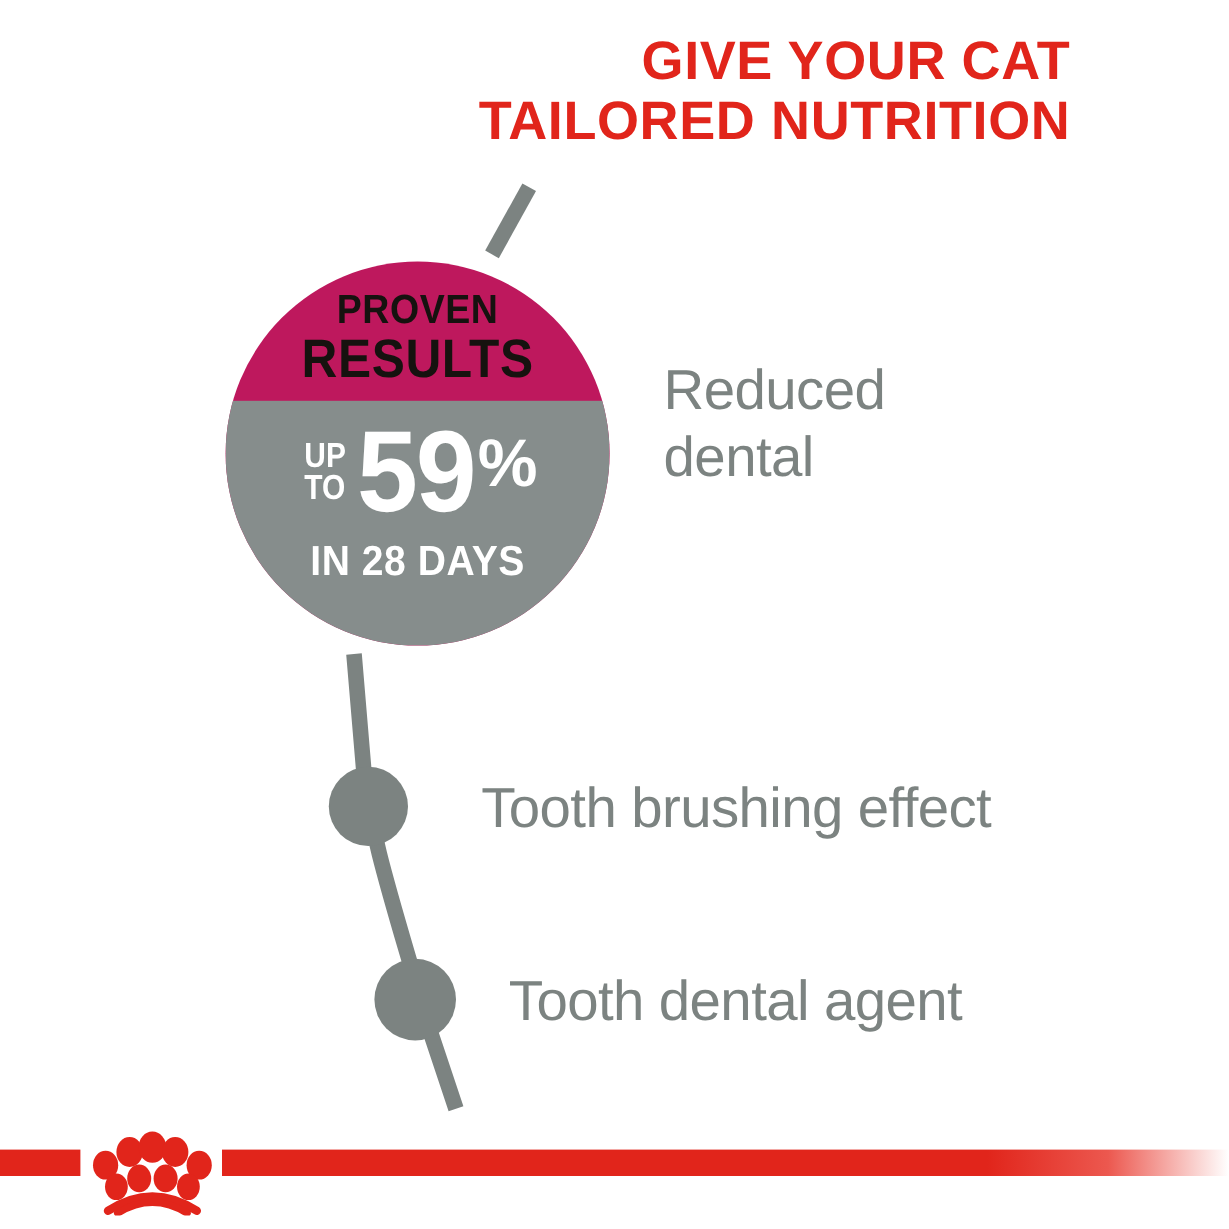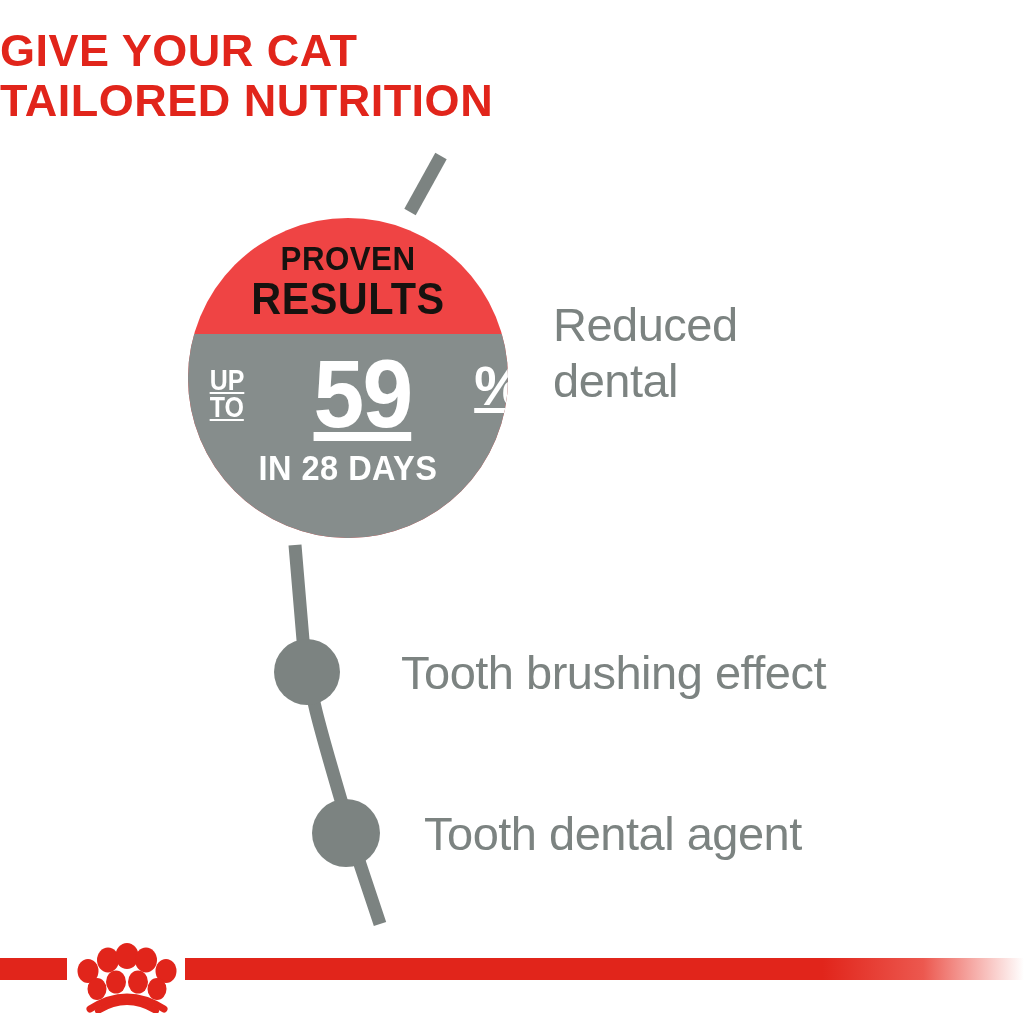--- a/index.html
+++ b/index.html
@@ -23,21 +23,21 @@
     height: 1024px;
     background: #ffffff;
   }
 
   
   .headline {
     position: absolute;
     left: 0;
     top: 26px;
     width: 892px;
-    text-align: left;
+    text-align: right;
     color: #E1251B;
     font-family: "Liberation Sans", sans-serif;
     font-weight: bold;
     font-size: 45px;
     line-height: 50px;
     letter-spacing: 0.5px;
     white-space: nowrap;
   }
   .headline .hl-line {
     display: block;
@@ -55,21 +55,21 @@
 
   
   .badge {
     position: absolute;
     left: 188px;
     top: 218px;
     width: 320px;
     height: 320px;
     border-radius: 50%;
     overflow: hidden;
-    background: #ef4444;
+    background: #be185d;
   }
   .badge-bottom {
     position: absolute;
     left: 0;
     top: 116px;
     width: 320px;
     height: 204px;
     background: #868D8C;
   }
   .badge-top-text {
@@ -92,29 +92,28 @@
   .badge-results {
     display: block;
     font-size: 45px;
     line-height: 46px;
     letter-spacing: 0.5px;
     transform: scaleX(0.92);
   }
 
   .badge-stat {
     position: absolute;
-    left: 16px;
+    left: 0;
     top: 128px;
     width: 320px;
     height: 96px;
     display: flex;
     align-items: center;
-    justify-content: space-between;
+    justify-content: center;
     color: #ffffff;
-    text-decoration: underline;
   }
   .badge-upto {
     font-family: "Liberation Sans Narrow", "Liberation Sans", sans-serif;
     font-weight: bold;
     font-size: 29px;
     line-height: 27px;
     text-align: left;
     margin-right: 7px;
     transform: scaleX(0.86);
     transform-origin: right center;

